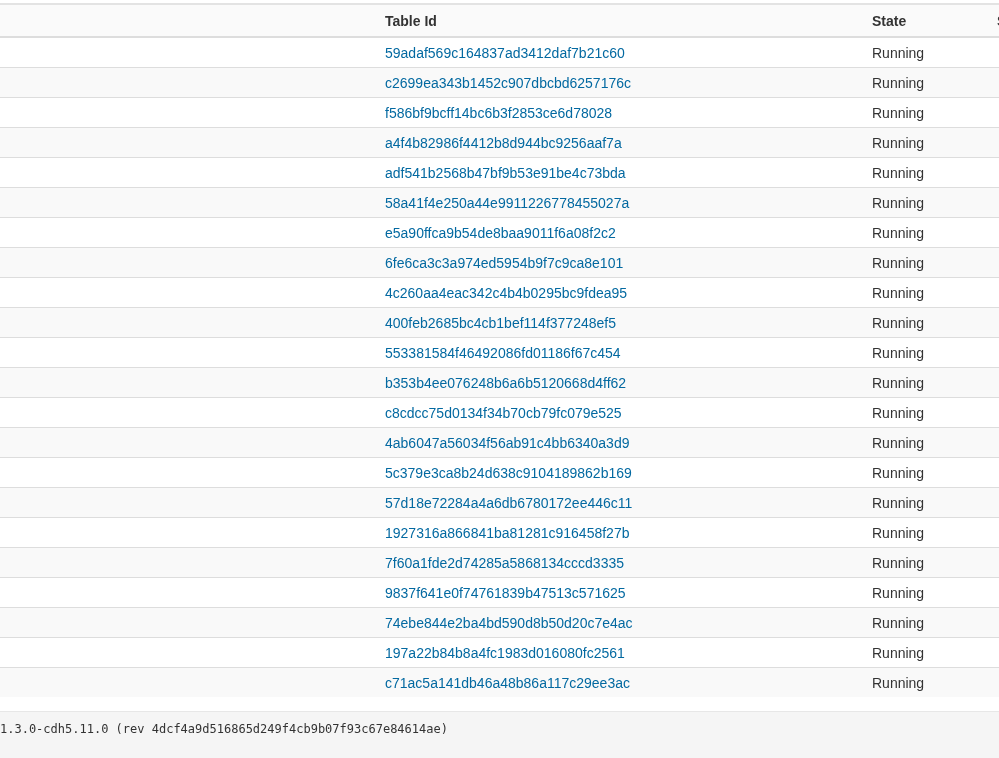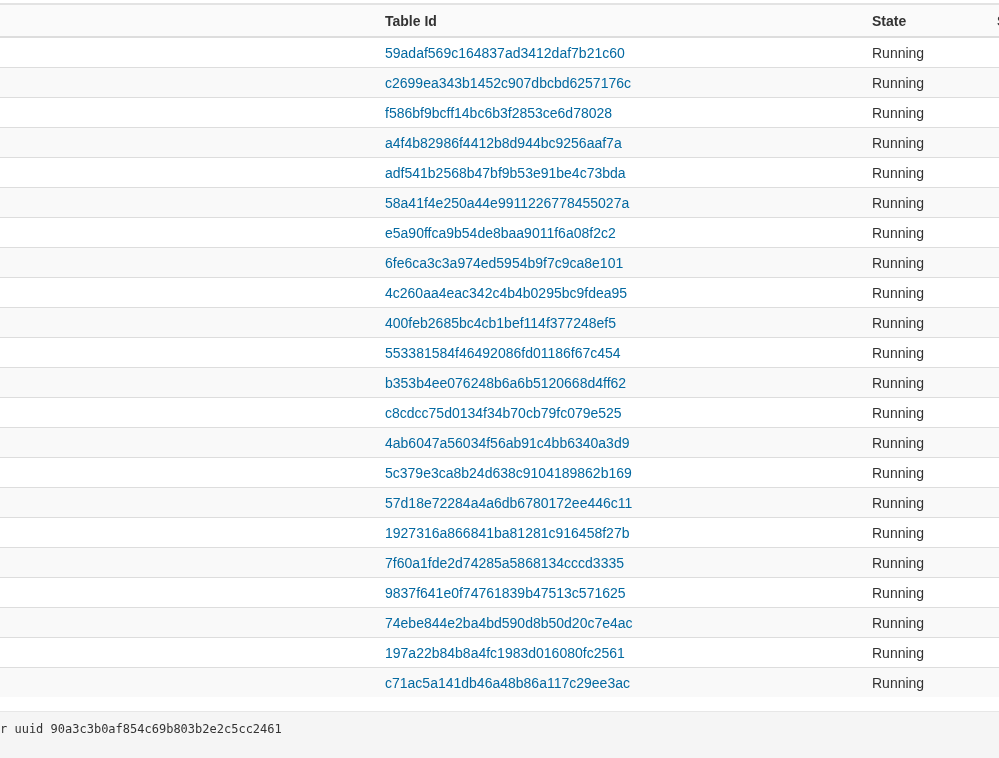--- a/index.html
+++ b/index.html
@@ -281,16 +281,16 @@
       <a href="#">c71ac5a141db46a48b86a117c29ee3ac</a>
     </td>
     <td class="col-state">Running</td>
     <td class="col-extra"></td>
   </tr>
 </tbody>
     </table>
   </div>
 
   <div class="footer">
-    <div>r uuid 90a3c3b0af854c69b803b2e2c5cc2461</div>
+    <div>1.3.0-cdh5.11.0 (rev 4dcf4a9d516865d249f4cb9b07f93c67e84614ae)</div>
   </div>
 
 </div>
 
 </body></html>

